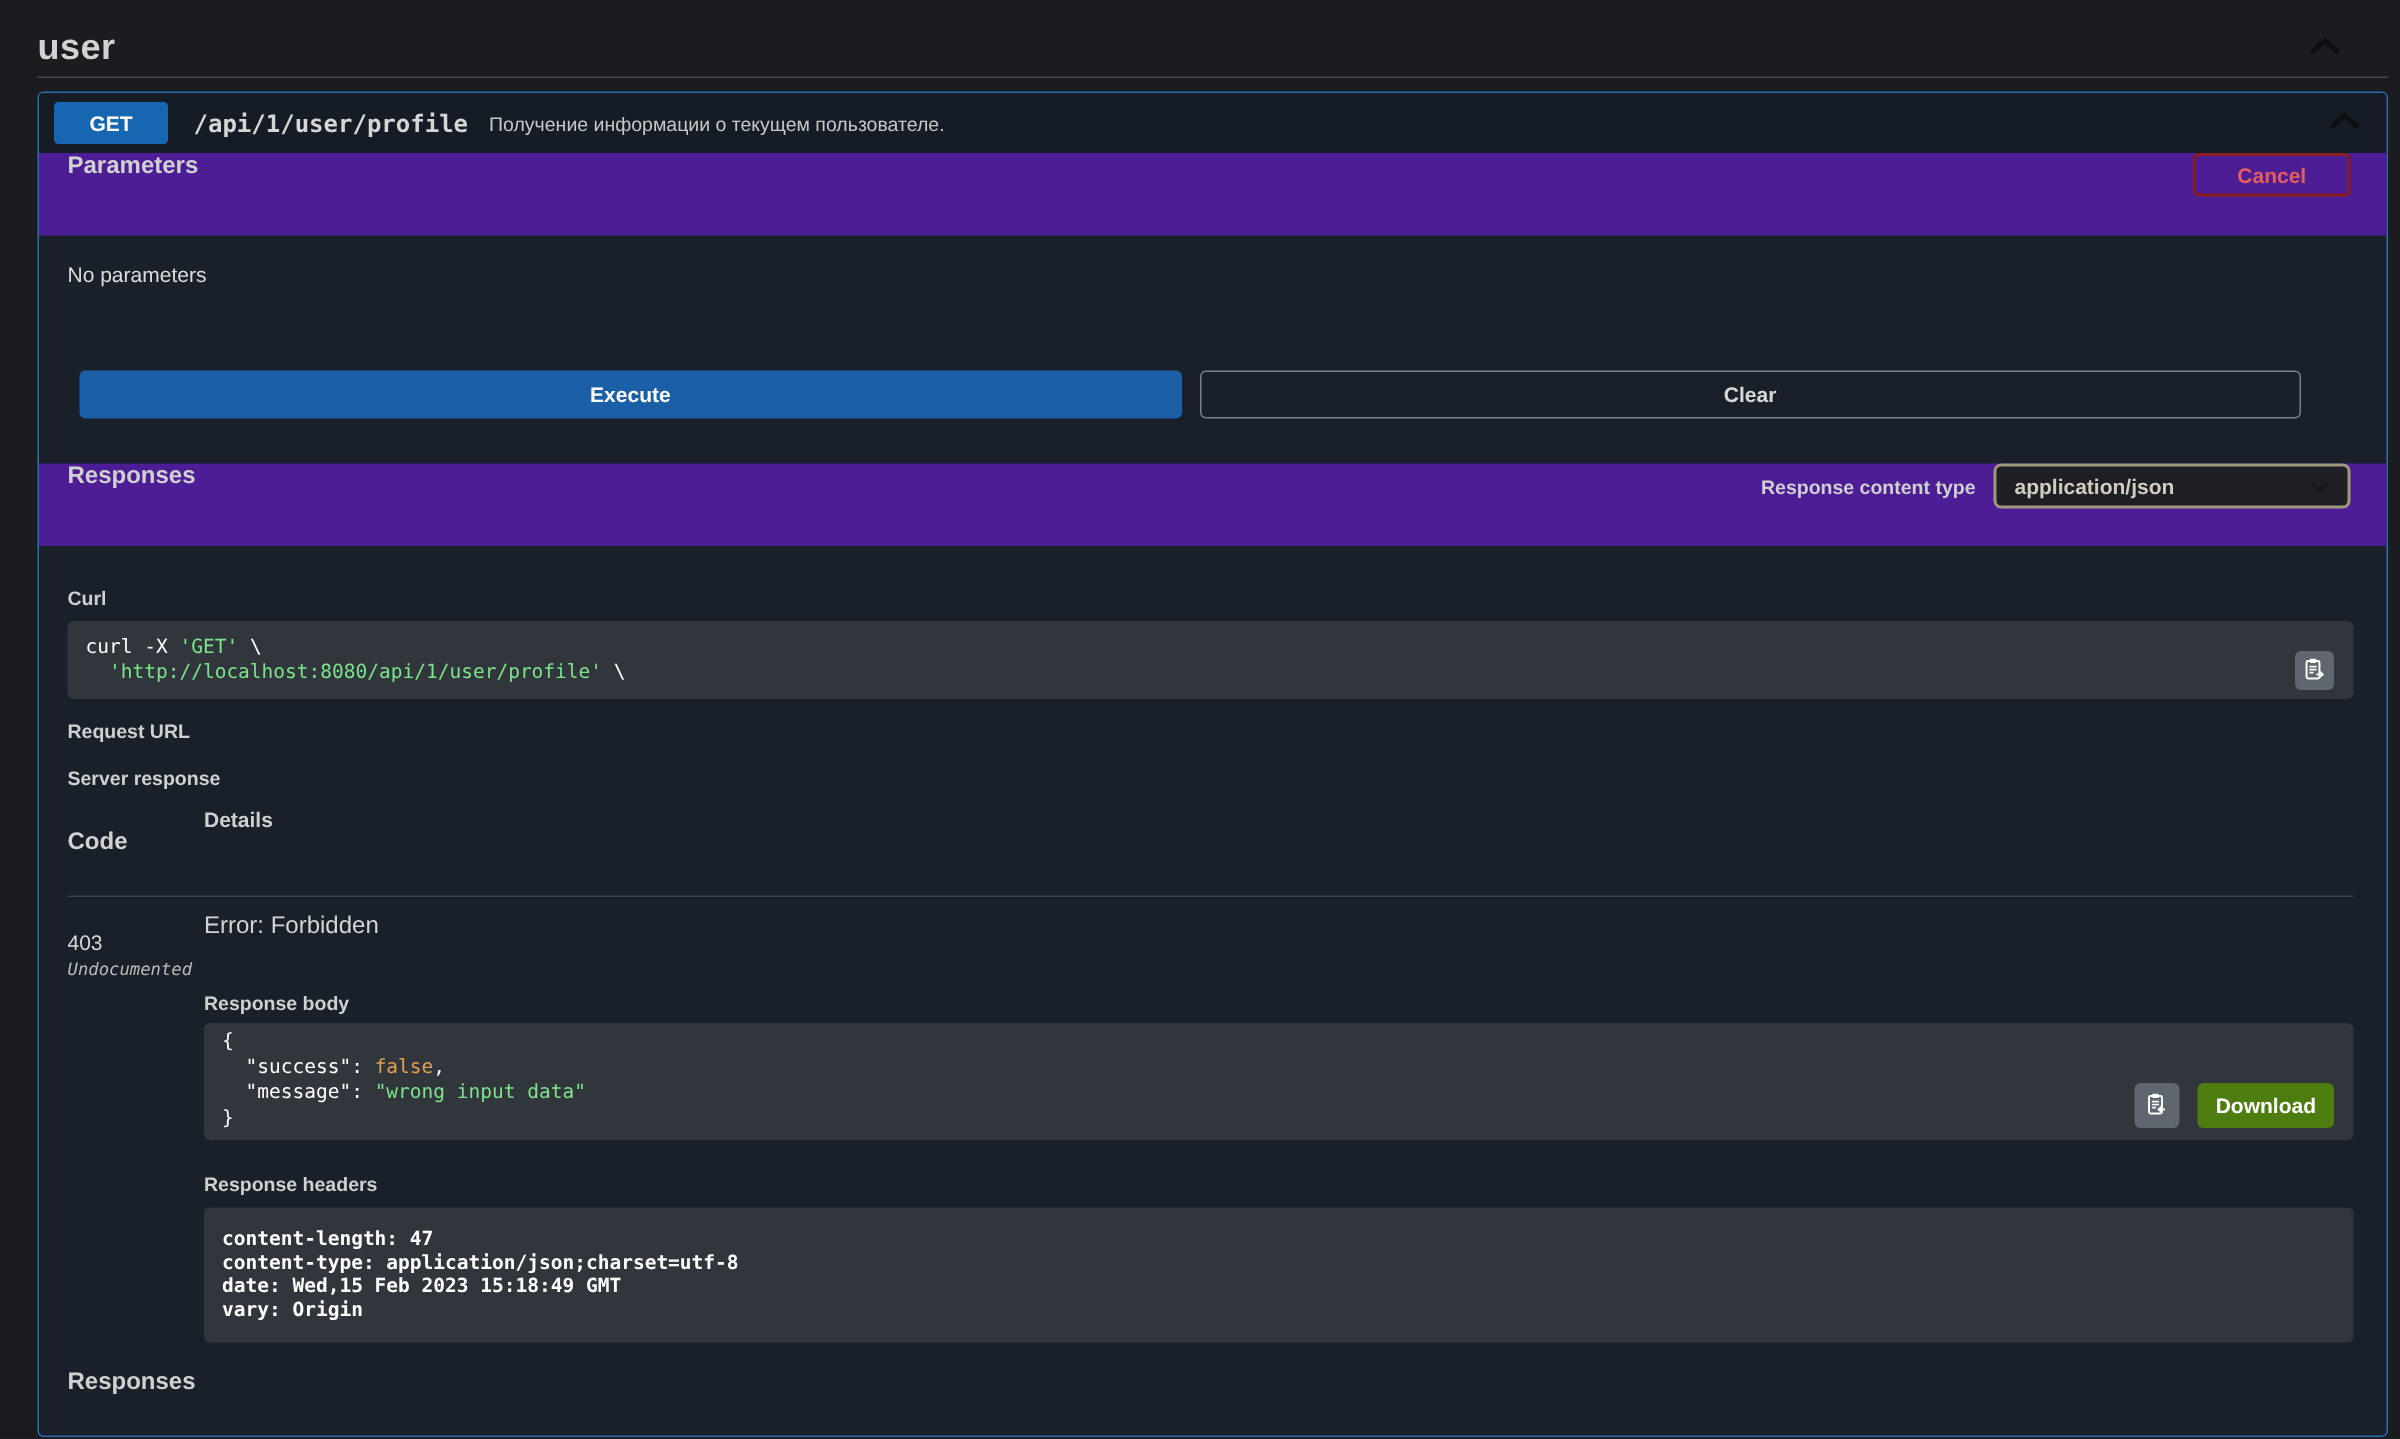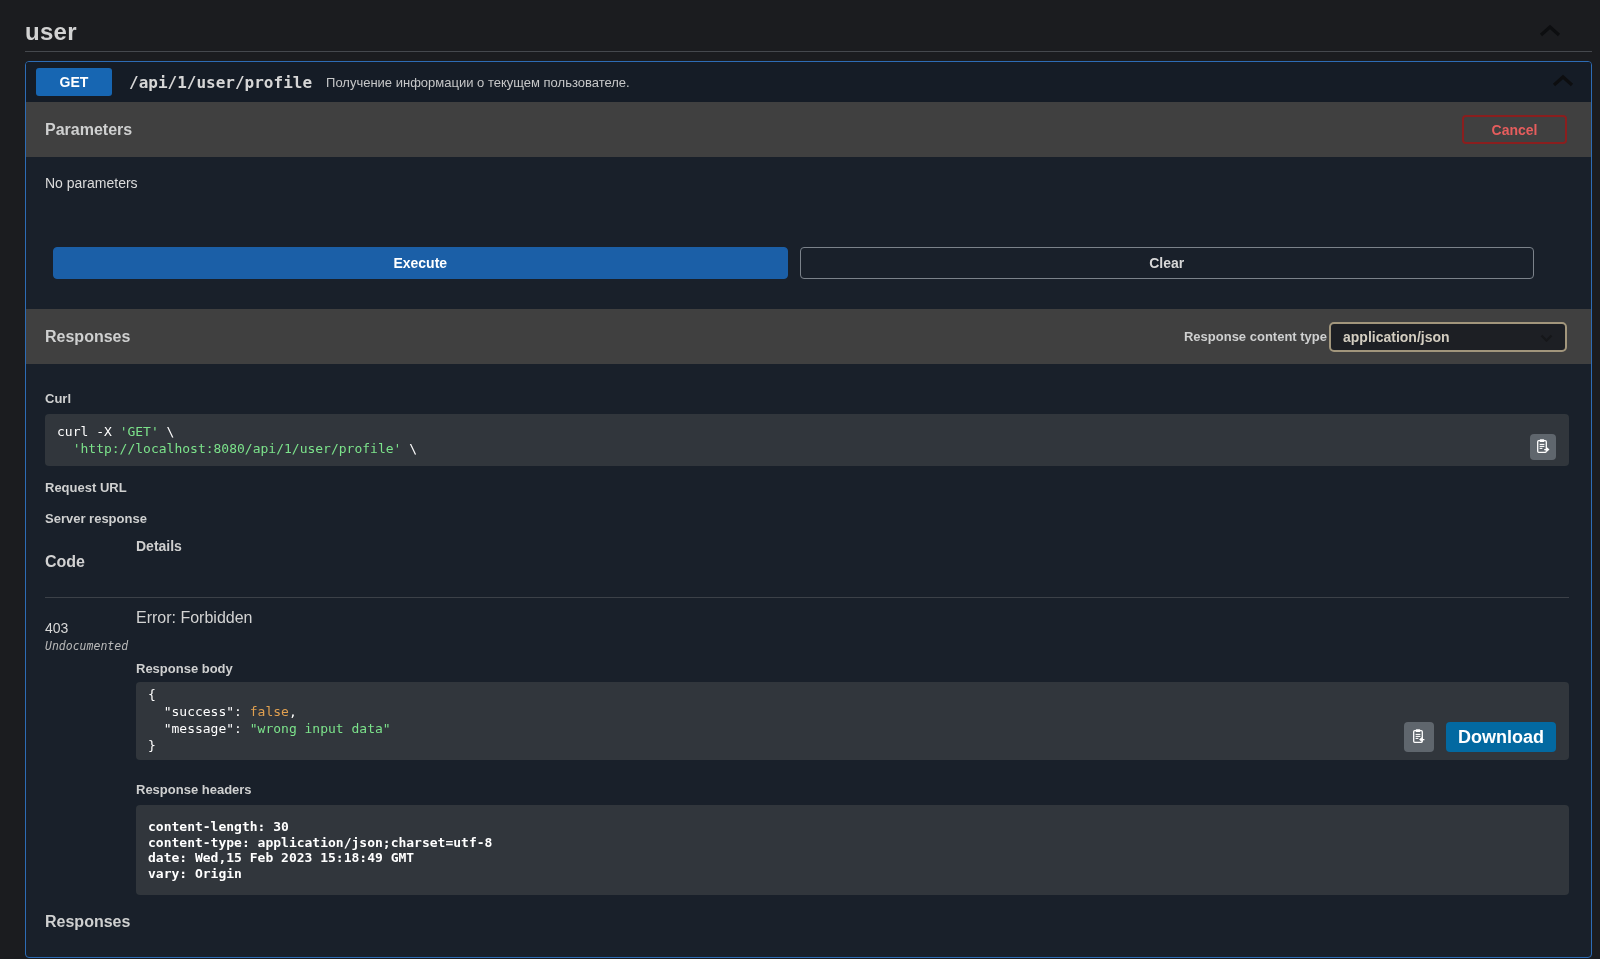--- a/index.html
+++ b/index.html
@@ -22,36 +22,36 @@
   .opblock { margin-top:9px; border:1px solid #2d6cb5; border-radius:4px; background:#19202a;
     min-height:897px; overflow:hidden; }
   .summary { display:flex; align-items:center; height:40px; padding:0 16px 0 10px; background:#151c26; }
   .method-badge { background:#1766b2; color:#fff; font-weight:bold; font-size:14px; width:76px; height:28px;
     border-radius:3px; display:flex; align-items:center; justify-content:center; }
   .path { margin-left:17px; font-family:"DejaVu Sans Mono", monospace; font-weight:bold; font-size:16px; color:#d6d6d6; }
   .desc { margin-left:14px; font-size:13px; color:#c6c7c8; }
   .summary .chev-btn { margin-left:auto; }
 
   
-  .sec-header { display:flex; align-items:center; justify-content:space-between; background:#404040;
+  .sec-header { display:flex; align-items:flex-start; justify-content:space-between; background:#4c1d95;
     height:55px; padding:0 24px 0 19px; }
   .sec-title { font-size:16px; font-weight:bold; color:#cfd0d0; }
   .cancel-btn { width:105px; height:29px; background:transparent; border:2px solid #8a1e1e; border-radius:4px;
     color:#e65d5d; font-weight:bold; font-size:14px; cursor:pointer; font-family:"Liberation Sans",sans-serif; }
 
   .params-body { padding:18px 19px 0; }
   .no-params { font-size:14px; color:#dcdcdc; }
 
   .execute-row { display:flex; gap:12px; margin:56px 57px 30px 27px; }
   .btn-execute { flex:1; height:32px; background:#1b5fa7; border:1px solid #1b5fa7; border-radius:4px;
     color:#fff; font-weight:bold; font-size:14px; cursor:pointer; font-family:"Liberation Sans",sans-serif; }
   .btn-clear { flex:1; height:32px; background:transparent; border:1px solid #7b828a; border-radius:4px;
     color:#d8d8d8; font-weight:bold; font-size:14px; cursor:pointer; font-family:"Liberation Sans",sans-serif; }
 
-  .resp-right { display:flex; align-items:center; gap:2px; }
+  .resp-right { display:flex; align-items:center; gap:12px; }
   .ct-label { font-size:13px; font-weight:bold; color:#cfd0d0; }
   .ct-select { width:238px; height:30px; border:2px solid #a2967c; border-radius:5px; background:#1d1f24;
     display:flex; align-items:center; justify-content:space-between; padding:0 12px; color:#d3cdc0;
     font-weight:bold; font-size:14px; cursor:pointer; }
 
   .responses-inner { padding:17px 22px 0 19px; }
   .block-label { font-size:13px; font-weight:bold; color:#cfd0d0; }
   .lbl-curl { margin:10px 0 8px; }
   .codeblock { background:#31363c; border-radius:4px; padding:9px 12px;
     font-family:"DejaVu Sans Mono", monospace; font-size:13px; line-height:17px; color:#fff; position:relative; }
@@ -77,22 +77,22 @@
   .status-code { font-size:14px; color:#d8d8d8; }
   .undocumented { font-family:"DejaVu Sans Mono", monospace; font-style:italic; font-size:11.5px;
     color:#b9b9b9; margin-top:3px; }
   .row-details { flex:1; min-width:0; }
   .error-text { font-size:16px; color:#d3d3d3; padding-top:4px; font-weight:normal; }
 
   .lbl-body { margin-top:34px; margin-bottom:6px; }
   .bodyblock { padding:4px 12px 6px; line-height:17px; }
   .actions { position:absolute; right:13px; bottom:8px; display:flex; gap:12px; align-items:center; }
   .copy-btn2 { position:static; width:30px; height:30px; }
-  .download-btn { height:30px; padding:0 12px; background:#0369a1; border:none; border-radius:4px;
-    color:#fff; font-weight:bold; font-size:18px; cursor:pointer; font-family:"Liberation Sans",sans-serif; }
+  .download-btn { height:30px; padding:0 12px; background:#4d7c0f; border:none; border-radius:4px;
+    color:#fff; font-weight:bold; font-size:14px; cursor:pointer; font-family:"Liberation Sans",sans-serif; }
 
   .lbl-headers { margin-top:22px; margin-bottom:8px; }
   .headersblock { padding:14px 12px; font-weight:bold; line-height:15.5px; }
   .headersblock .code-line { font-weight:bold; }
 
   .footer-title { font-size:16px; font-weight:bold; color:#cfd0d0; margin:18px 0 20px; }
 </style>
 </head>
 <body>
 
@@ -214,21 +214,21 @@
                     </svg>
                   </span>
                 </button>
                 <button class="download-btn">Download</button>
               </div>
             </div>
 
             <div class="block-label lbl-headers">Response headers</div>
             <div class="codeblock headersblock">
               <div>
-                  <div class="code-line"><span class="seg-w">content-length: 30</span></div>
+                  <div class="code-line"><span class="seg-w">content-length: 47</span></div>
                   <div class="code-line"><span class="seg-w">content-type: application/json;charset=utf-8</span></div>
                   <div class="code-line"><span class="seg-w">date: Wed,15 Feb 2023 15:18:49 GMT</span></div>
                   <div class="code-line"><span class="seg-w">vary: Origin</span></div>
                 </div>
             </div>
           </div>
         </div>
       </div>
 
       <div class="footer-title">Responses</div>

